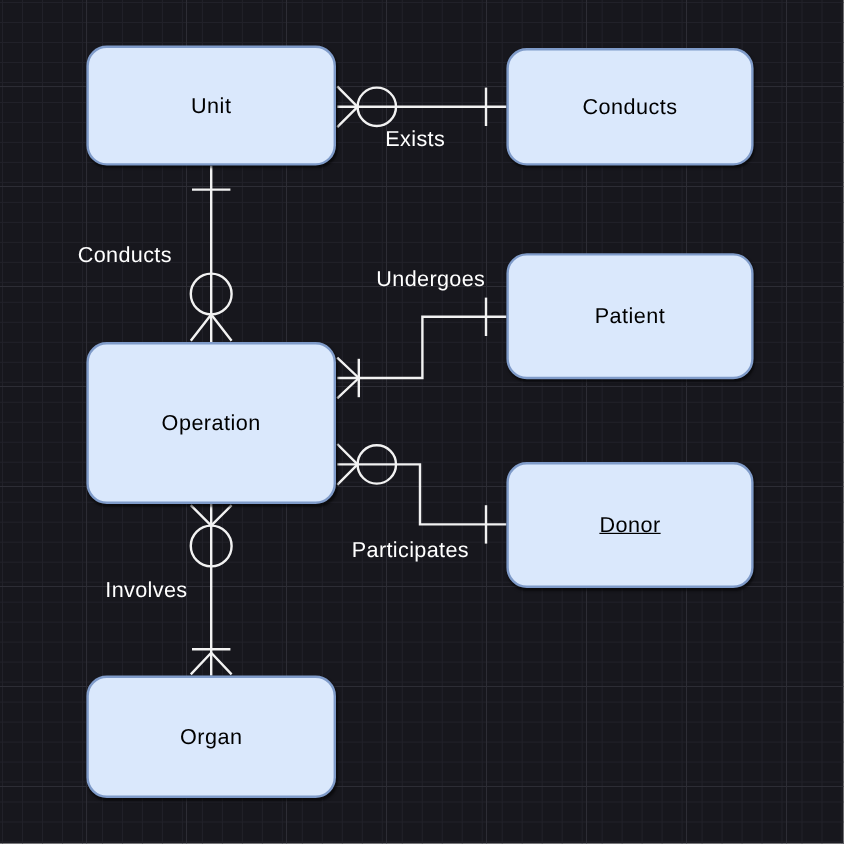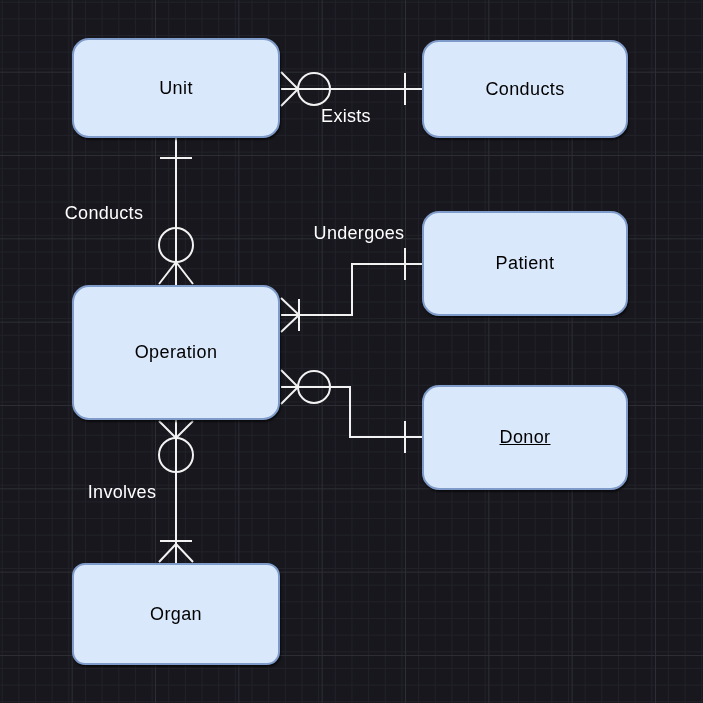--- a/index.html
+++ b/index.html
@@ -56,21 +56,21 @@
     font-size: 18px;
     white-space: nowrap;
     letter-spacing: 0.3px;
   }
   
   #ent-unit      { left: 72px;  top: 38px;  width: 208px; height: 100px; }
   #ent-hospital  { left: 422px; top: 40px;  width: 206px; height: 98px;  }
   #ent-patient   { left: 422px; top: 211px; width: 206px; height: 105px; }
   #ent-operation { left: 72px;  top: 285px; width: 208px; height: 135px; }
   #ent-donor     { left: 422px; top: 385px; width: 206px; height: 105px; text-decoration: underline; }
-  #ent-organ     { left: 72px;  top: 563px; width: 208px; height: 102px; border-radius: 13px; }
+  #ent-organ     { left: 72px;  top: 563px; width: 208px; height: 102px; }
   
   #lbl-exists       { left: 346px; top: 116px; }
   #lbl-conducts     { left: 104px; top: 213px; text-align: right; }
   #lbl-undergoes    { left: 330px; top: 233px; margin-left: 29px; }
   #lbl-participates { left: 342px; top: 459px; }
   #lbl-involves     { left: 122px; top: 492px; }
 </style>
 </head>
 <body>
 
@@ -130,15 +130,16 @@
   <div class="entity" id="ent-donor">
     <span>Donor</span>
   </div>
   <div class="entity" id="ent-organ">
     <span>Organ</span>
   </div>
 
   <div class="edge-label" id="lbl-exists">Exists</div>
   <div class="edge-label" id="lbl-conducts">Conducts</div>
   <div class="edge-label" id="lbl-undergoes">Undergoes</div>
+  <div class="edge-label" id="lbl-participates">Participates</div>
   <div class="edge-label" id="lbl-involves">Involves</div>
 
 </div>
 
 </body></html>

